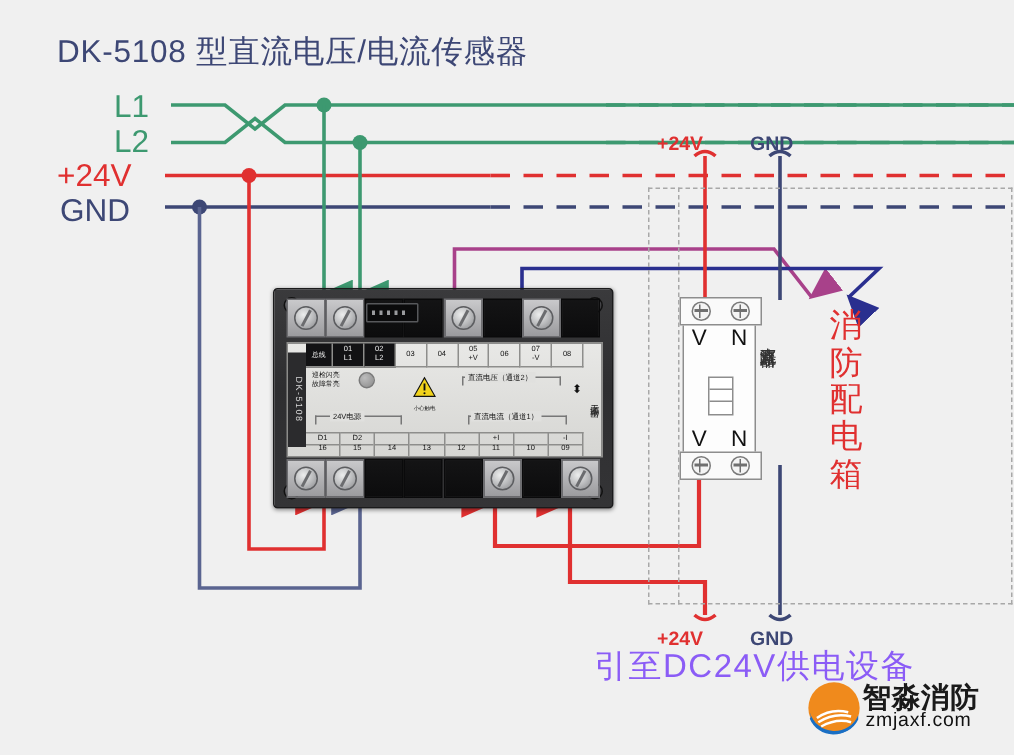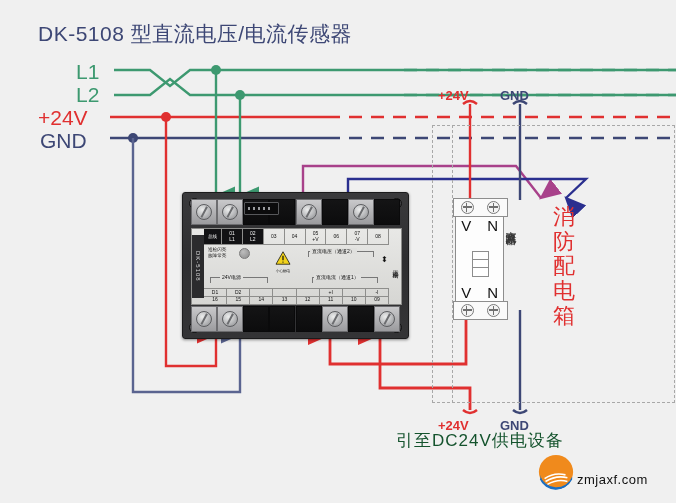--- a/index.html
+++ b/index.html
@@ -35,21 +35,21 @@
     text-align:center;width:30px;letter-spacing:0;
   }
   .brk-vert{
     position:absolute;left:505px;top:222px;
     font-size:11px;color:#333;
     writing-mode:vertical-rl;text-orientation:upright;
     letter-spacing:1px;line-height:1;
   }
   .footer-txt{
     position:absolute;left:396px;top:429px;
-    font-size:17px;color:#14532d;letter-spacing:1px;white-space:nowrap;
+    font-size:22px;color:#8b5cf6;letter-spacing:1px;white-space:nowrap;
   }
   .wm{position:absolute;left:533px;top:452px;width:140px;height:42px;}
   .wm-name{
     position:absolute;left:42px;top:0px;font-size:19px;color:#1a1a1a;
     font-weight:bold;letter-spacing:0.5px;white-space:nowrap;
   }
   .wm-url{
     position:absolute;left:44px;top:20px;font-size:13px;color:#111;
     font-family:Liberation Sans, sans-serif;
     letter-spacing:0.5px;white-space:nowrap;
@@ -309,20 +309,21 @@
   <div class="wm">
     <svg class="wm-logo" viewBox="0 0 40 40">
       <circle cx="20" cy="20" r="18" fill="#f08a1c"></circle>
       <path d="M2,24 a18,18 0 0 0 36,-1 a18,18 0 0 1 -36,1 z" fill="#f08a1c"></path>
       <path d="M3,23 a18,18 0 0 0 34,2 L37,28 a18,18 0 0 1 -34,-5 z" fill="#1a6fc4"></path>
       <path d="M4,26 a18,18 0 0 0 32,2 a18,18 0 0 1 -33,-0.5 z" fill="#1a6fc4"></path>
       <path d="M8,27 q10,-7 22,-4" fill="none" stroke="#fff" stroke-width="1.7"></path>
       <path d="M9,30 q11,-7 23,-4" fill="none" stroke="#fff" stroke-width="1.7"></path>
       <path d="M11,33 q11,-6 21,-3" fill="none" stroke="#fff" stroke-width="1.7"></path>
     </svg>
+    <div class="wm-name">智淼消防</div>
     <div class="wm-url">zmjaxf.com</div>
   </div>
 
   <div id="device">
     <div class="screw" style="left:6px;top:5px;"></div>
     <div class="screw" style="right:6px;top:5px;"></div>
     <div class="screw" style="left:6px;bottom:5px;"></div>
     <div class="screw" style="right:6px;bottom:5px;"></div>
 
     <div class="term-row top">

